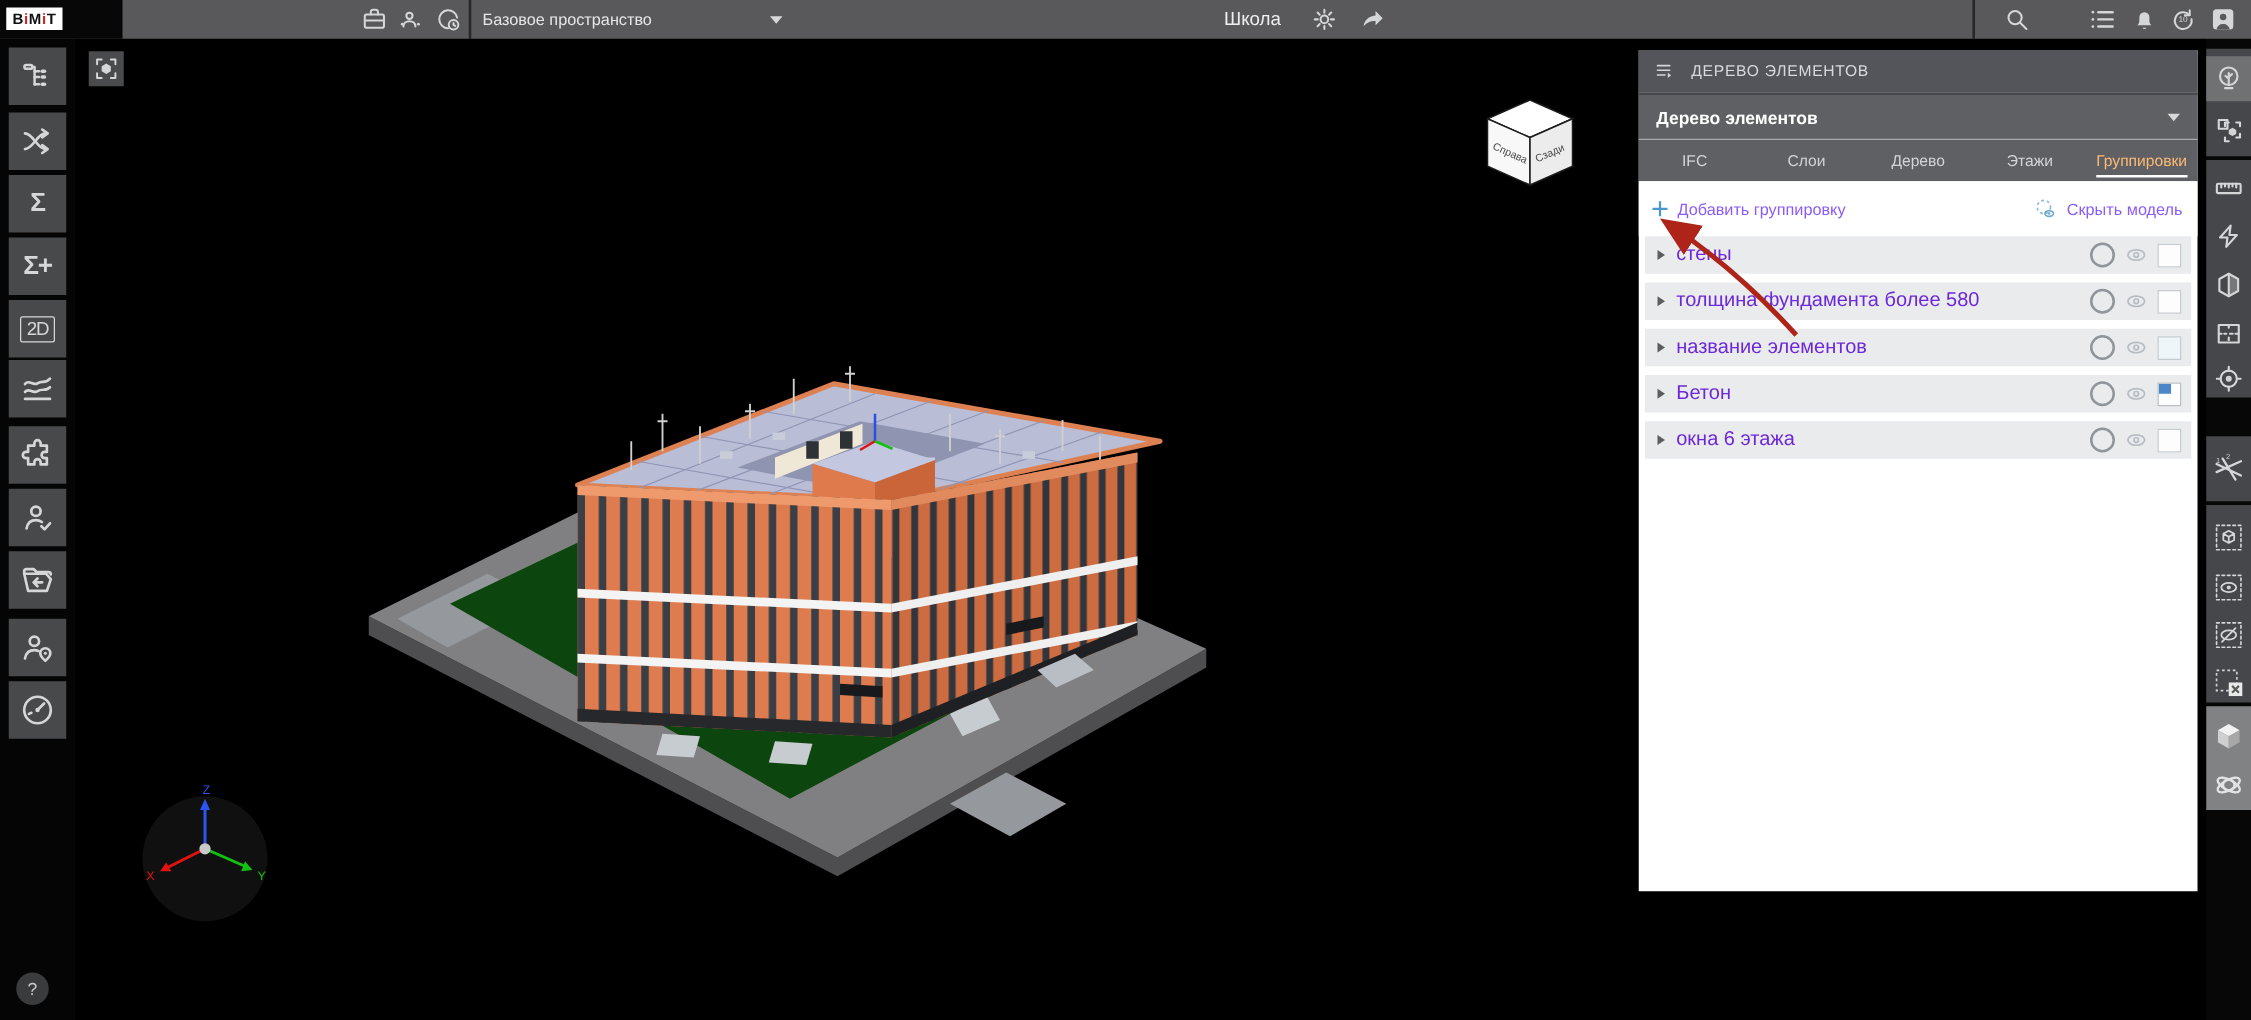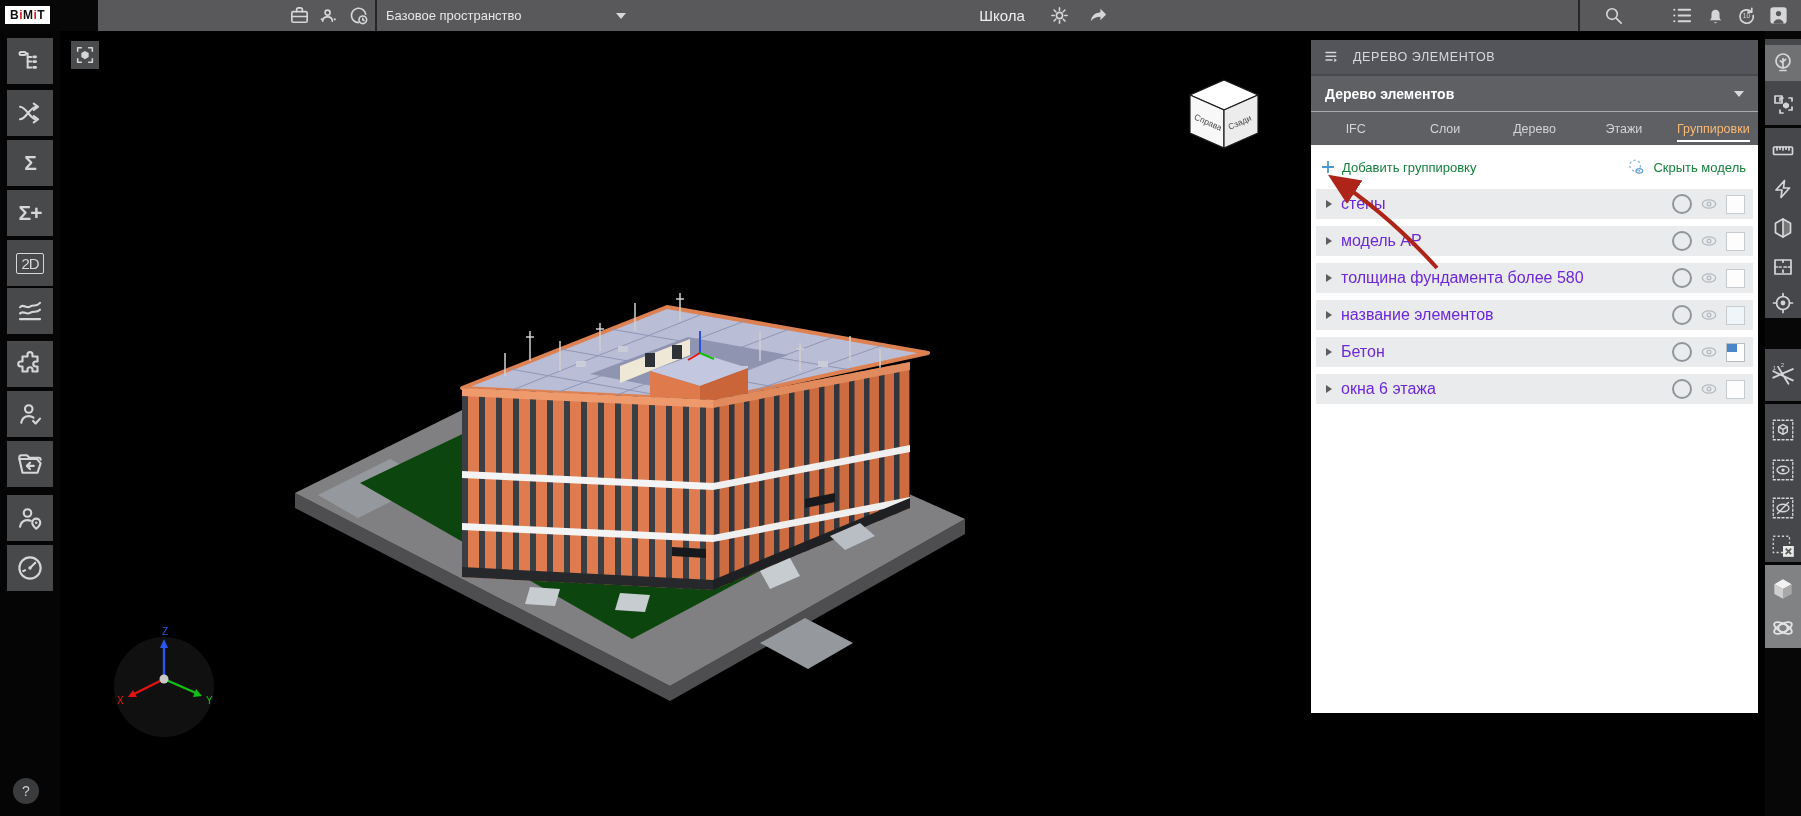--- a/index.html
+++ b/index.html
@@ -32,21 +32,21 @@
 
   
   .panel { position:absolute; left:1311px; top:40px; width:447px; height:673px; background:#fff; z-index:15; }
   .panel-titlebar { height:34px; background:#53555a; color:#d8d9db; font-size:12.5px; letter-spacing:.6px; display:flex; align-items:center; gap:12px; padding-left:12px; }
   .panel-select { height:38px; background:#5e6064; border-top:2px solid #47494d; border-bottom:1px solid #a9abad; color:#fff; font-weight:bold; font-size:14px; display:flex; align-items:center; justify-content:space-between; padding:0 14px; cursor:pointer; }
   .tabs { height:33px; background:#5e6064; display:flex; }
   .tab { flex:1; display:flex; align-items:center; justify-content:center; color:#d3d4d6; font-size:12.5px; cursor:pointer; }
   .tab.active { color:#fdba74; }
   .tab.active span { border-bottom:2px solid #fff; padding-bottom:4px; margin-bottom:-6px; }
   .action-row { height:44px; display:flex; align-items:center; justify-content:space-between; padding:0 12px 0 10px; background:#fff; }
-  .blue-link { color:#15803d; font-size:13px; display:flex; align-items:center; gap:7px; cursor:pointer; }
+  .blue-link { color:#8b5cf6; font-size:13px; display:flex; align-items:center; gap:7px; cursor:pointer; }
   .group-row { height:30px; margin:0 5px 7px 5px; background:#e9ebed; display:flex; align-items:center; padding:0 8px; cursor:pointer; }
   .row-caret { width:0; height:0; border-top:4.5px solid transparent; border-bottom:4.5px solid transparent; border-left:6px solid #5d5d5d; margin:0 9px 0 2px; }
   .row-label { font-size:16px; color:#6d28d9; }
   .row-ctrls { margin-left:auto; display:flex; align-items:center; gap:7px; }
   .radio { width:20px; height:20px; border-radius:50%; border:2px solid #8f959b; background:transparent; }
   .checkbox { width:19px; height:19px; border:1.5px solid #c6cbd0; background:#fdfdfd; overflow:hidden; }
   .checkbox.tinted { background:#eef6fa; }
   .sw-top { height:11px; width:100%; }
   .sw-bottom { display:flex; height:8px; }
   .sw-bl { width:10px; height:8px; }
@@ -390,32 +390,20 @@
           <span class="radio"></span>
         <svg width="20" height="20" viewBox="0 0 24 24">
             <ellipse cx="12" cy="12" rx="8" ry="5" fill="none" stroke="#b6bcc2" stroke-width="1.6"></ellipse>
             <circle cx="12" cy="12" r="2.2" fill="none" stroke="#b6bcc2" stroke-width="1.6"></circle>
           </svg>
         <span class="checkbox"></span>
         </span>
     </div>
     <div class="group-row">
       <span class="row-caret"></span>
-      <span class="row-label">модель АР</span>
-      <span class="row-ctrls">
-          <span class="radio"></span>
-        <svg width="20" height="20" viewBox="0 0 24 24">
-            <ellipse cx="12" cy="12" rx="8" ry="5" fill="none" stroke="#b6bcc2" stroke-width="1.6"></ellipse>
-            <circle cx="12" cy="12" r="2.2" fill="none" stroke="#b6bcc2" stroke-width="1.6"></circle>
-          </svg>
-        <span class="checkbox"></span>
-        </span>
-    </div>
-    <div class="group-row">
-      <span class="row-caret"></span>
       <span class="row-label">толщина фундамента более 580</span>
       <span class="row-ctrls">
           <span class="radio"></span>
         <svg width="20" height="20" viewBox="0 0 24 24">
             <ellipse cx="12" cy="12" rx="8" ry="5" fill="none" stroke="#b6bcc2" stroke-width="1.6"></ellipse>
             <circle cx="12" cy="12" r="2.2" fill="none" stroke="#b6bcc2" stroke-width="1.6"></circle>
           </svg>
         <span class="checkbox"></span>
         </span>
     </div>

